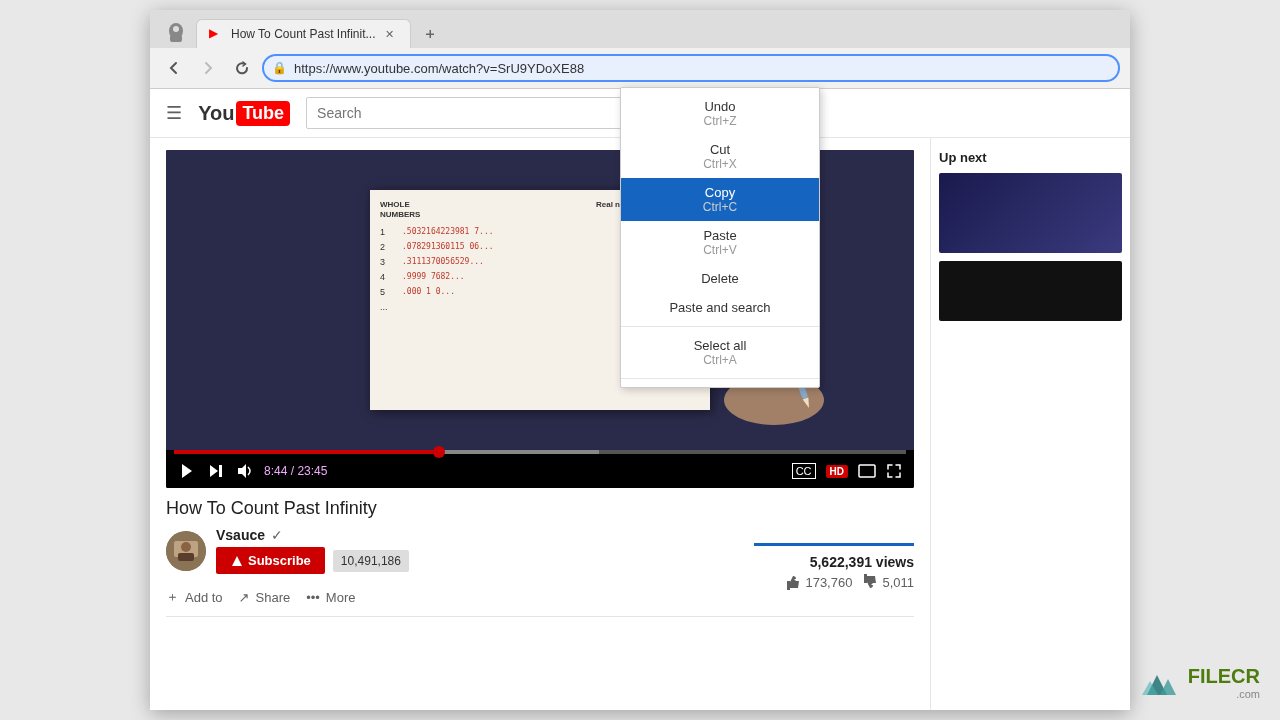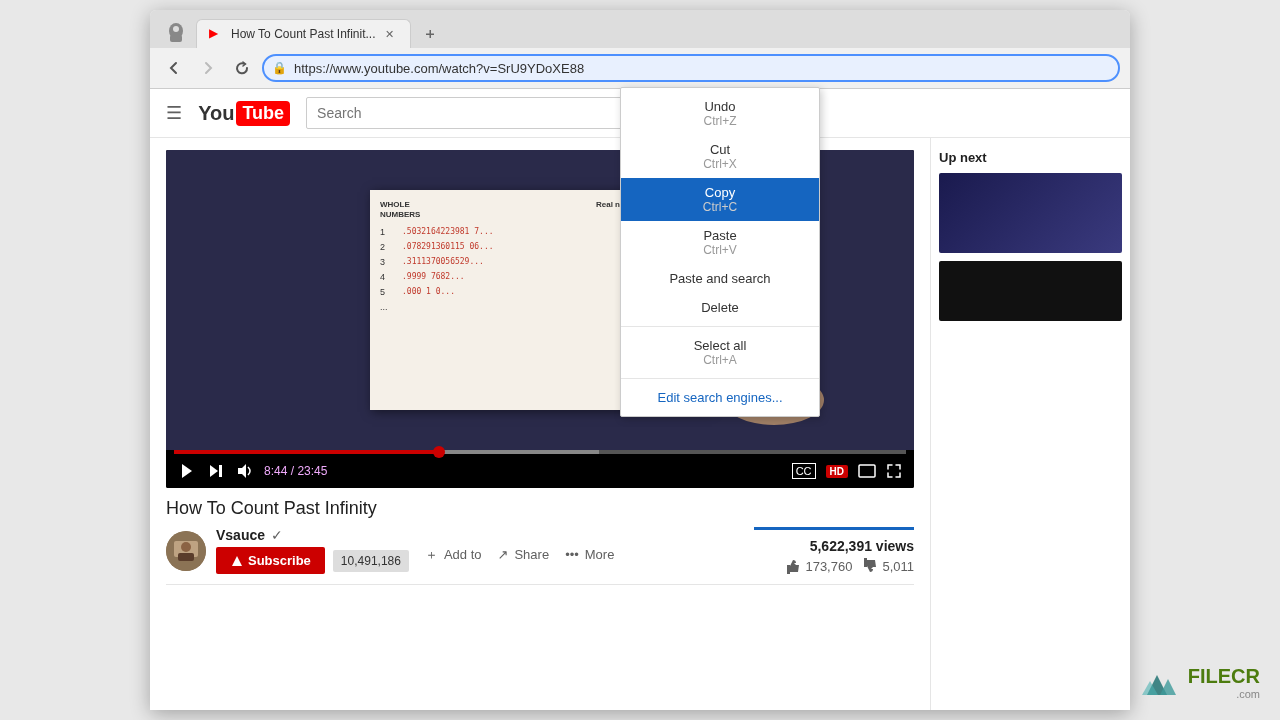--- a/index.html
+++ b/index.html
@@ -697,21 +697,21 @@
                     <path d="M2 6 L2 2 L6 2 M10 2 L14 2 L14 6 M14 10 L14 14 L10 14 M6 14 L2 14 L2 10" stroke="white" stroke-width="1.5" fill="none" stroke-linecap="round"></path>
                   </svg>
               </button>
             </div>
           </div>
         </div>
 
         <div class="video-info">
           <h1 class="video-title">How To Count Past Infinity</h1>
           <div class="video-meta">
-            <div style="display:flex; flex-direction:row; gap:16px;">
+            <div style="display:flex; flex-direction:column; gap:6px;">
               <div class="channel-info">
                 <div class="channel-avatar">
                   <svg width="40" height="40" viewBox="0 0 40 40">
                     <rect width="40" height="40" rx="20" fill="#8B7355"></rect>
                     <rect x="8" y="10" width="24" height="16" rx="2" fill="#d4b896" opacity="0.7"></rect>
                     <circle cx="20" cy="16" r="5" fill="#8B6344"></circle>
                     <rect x="12" y="22" width="16" height="8" rx="2" fill="#5a3d2b"></rect>
                   </svg>
                 </div>
                 <div>
@@ -788,34 +788,31 @@
     </div>
     <div class="ctx-item highlighted">
       <span>Copy</span>
       <span class="ctx-shortcut" style="color:#ccc;">Ctrl+C</span>
     </div>
     <div class="ctx-item">
       <span>Paste</span>
       <span class="ctx-shortcut">Ctrl+V</span>
     </div>
     <div class="ctx-item no-shortcut">
+      <span>Delete</span>
+    </div>
+    <div class="ctx-item no-shortcut">
       <span>Paste and search</span>
-    </div>
-    <div class="ctx-item no-shortcut">
-      <span>Delete</span>
     </div>
     <div class="ctx-separator"></div>
     <div class="ctx-item">
       <span>Select all</span>
       <span class="ctx-shortcut">Ctrl+A</span>
     </div>
     <div class="ctx-separator"></div>
-    <div class="ctx-item no-shortcut">
-      <span class="ctx-special">Edit search engines...</span>
-    </div>
   </div>
 </div>
 
 <div class="filecr-watermark">
   <svg class="filecr-logo-icon" viewBox="0 0 40 32">
     <polygon points="5,28 15,8 25,28" fill="#2d7a7a" opacity="0.9"></polygon>
     <polygon points="18,28 26,12 34,28" fill="#3d9a9a" opacity="0.8"></polygon>
     <polygon points="0,28 8,14 16,28" fill="#4db3b3" opacity="0.6"></polygon>
   </svg>
   <div>

